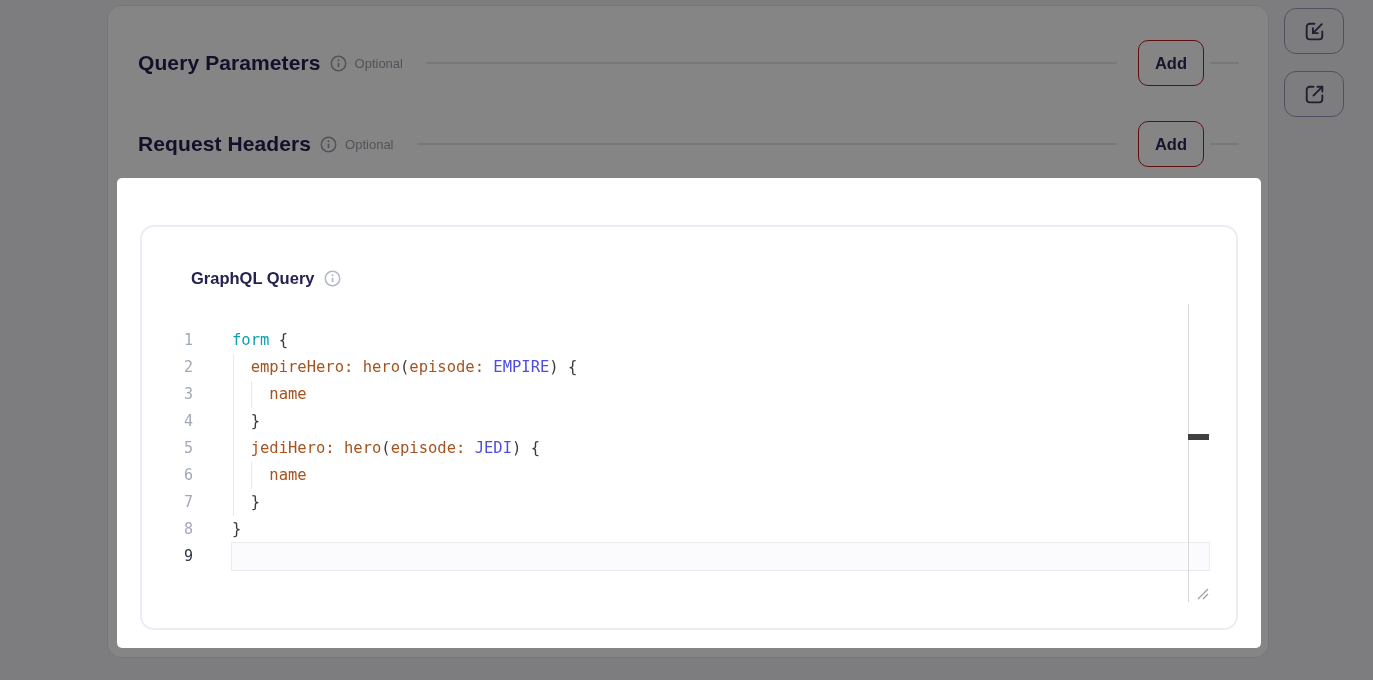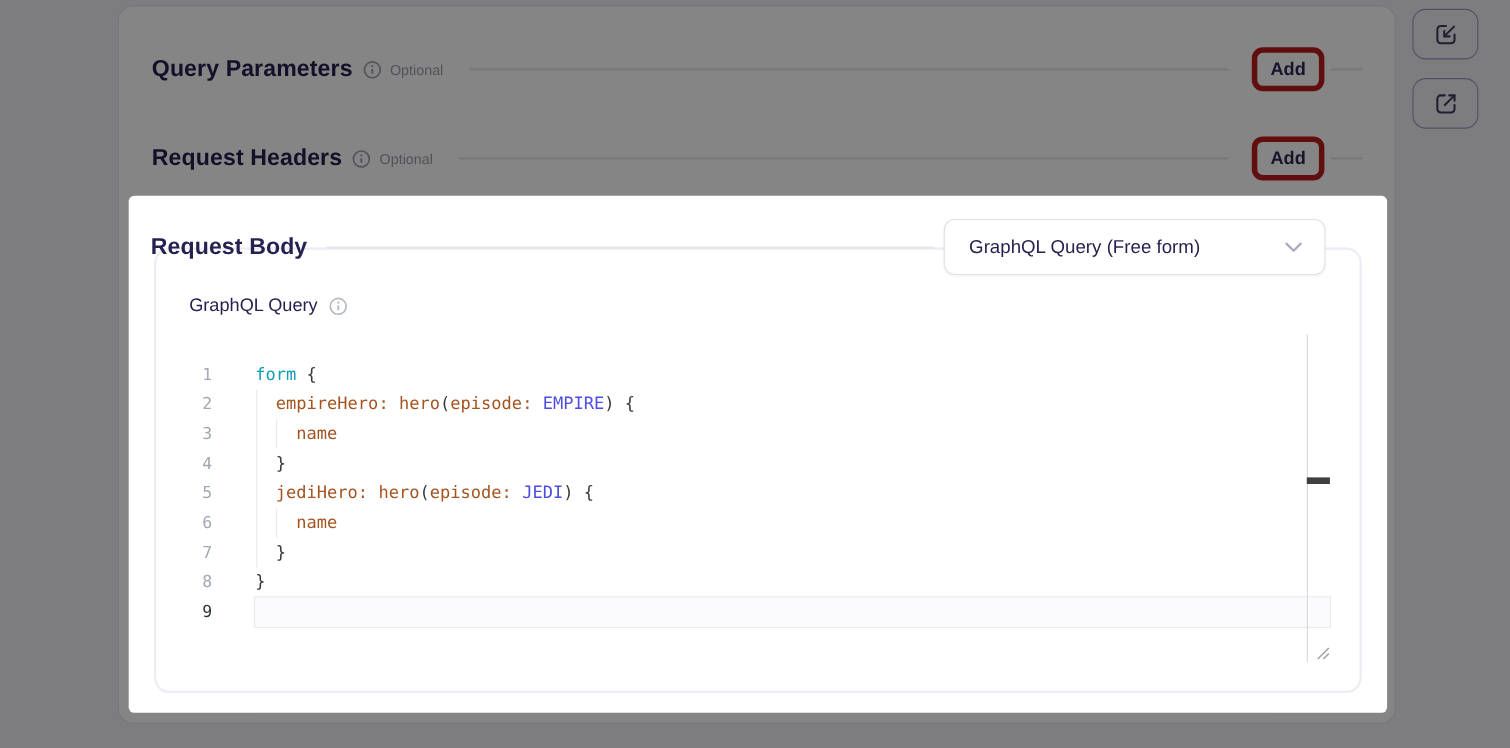--- a/index.html
+++ b/index.html
@@ -22,21 +22,21 @@
     font-size:21px;font-weight:600;color:#262250;letter-spacing:.1px;white-space:nowrap;
   }
   .optional{
     font-size:13px;color:#9aa0ab;margin-left:8px;white-space:nowrap;
   }
   .info-icon{display:inline-flex;margin-left:9px;flex:none;}
   .hline{height:2px;background:#e5e7eb;border-radius:1px;}
   .row-line{flex:1;margin-left:23px;margin-right:6px;}
   .row-line-end{width:29px;margin-left:6px;flex:none;}
   .add-btn{
-    flex:none;width:66px;height:40px;border:5px solid #b91c1c;border-radius:10px;
+    flex:none;width:66px;height:46px;border:1px solid #b91c1c;border-radius:10px;
     background:transparent;font-family:"Liberation Sans",sans-serif;
     font-size:16.5px;font-weight:600;color:#2b2a55;cursor:pointer;margin-left:15px;
   }
   
   .rail-btn{
     position:absolute;left:1284px;width:60px;height:46px;border-radius:12px;
     border:1px solid #9b99bd;background:transparent;display:flex;align-items:center;justify-content:center;cursor:pointer;
   }
   .rail-btn.b1{top:8px;}
   .rail-btn.b2{top:71px;}
@@ -61,21 +61,21 @@
     box-shadow:0 1px 2px rgba(20,20,60,0.04);
   }
   .select-value{flex:1;font-size:17px;color:#262250;}
   .panel{
     position:absolute;left:23px;top:47px;width:1098px;height:405px;box-sizing:border-box;
     border:2px solid #ececf4;border-radius:14px;background:#fff;z-index:2;
   }
   .panel-label{
     position:absolute;left:30px;top:42px;display:flex;align-items:center;gap:10px;
   }
-  .panel-label .lbl{font-size:16.5px;font-weight:400;color:#262250;}
+  .panel-label .lbl{font-size:16.5px;font-weight:700;color:#262250;margin-left:19px;}
   
   .editor{position:absolute;left:0;top:100px;right:0;cursor:text;}
   .code-line{position:relative;height:27px;font-family:"DejaVu Sans Mono",monospace;}
   .code-line .ln{
     position:absolute;left:20px;width:31px;text-align:right;
     font-size:15px;line-height:27px;color:#a2a9b5;
   }
   .code-line.active .ln{color:#2f3642;}
   .code-line .code{
     position:absolute;left:90px;top:0;height:27px;line-height:27px;
@@ -215,27 +215,15 @@
       <div class="scroll-thumb"></div>
 
       <div class="resize-grip">
         <svg width="13" height="13" viewBox="0 0 13 13" fill="none" stroke="#9aa0a8" stroke-width="1.3">
           <path d="M2 12 L12 2"></path>
             <path d="M7 12 L12 7"></path>
         </svg>
       </div>
     </div>
 
-    <div class="rb-header">
-      <span class="sec-title">Request Body</span>
-      <div class="hline rb-line"></div>
-      <div class="select">
-        <span class="select-value">GraphQL Query (Free form)</span>
-        <span>
-          <svg width="16" height="10" viewBox="0 0 16 10" fill="none" stroke="#a9a9c4" stroke-width="2" stroke-linecap="round" stroke-linejoin="round">
-              <path d="M1.5 1.5 L8 8 L14.5 1.5"></path>
-            </svg>
-        </span>
-      </div>
-    </div>
 
   </div>
 </div>
 
 </body></html>

